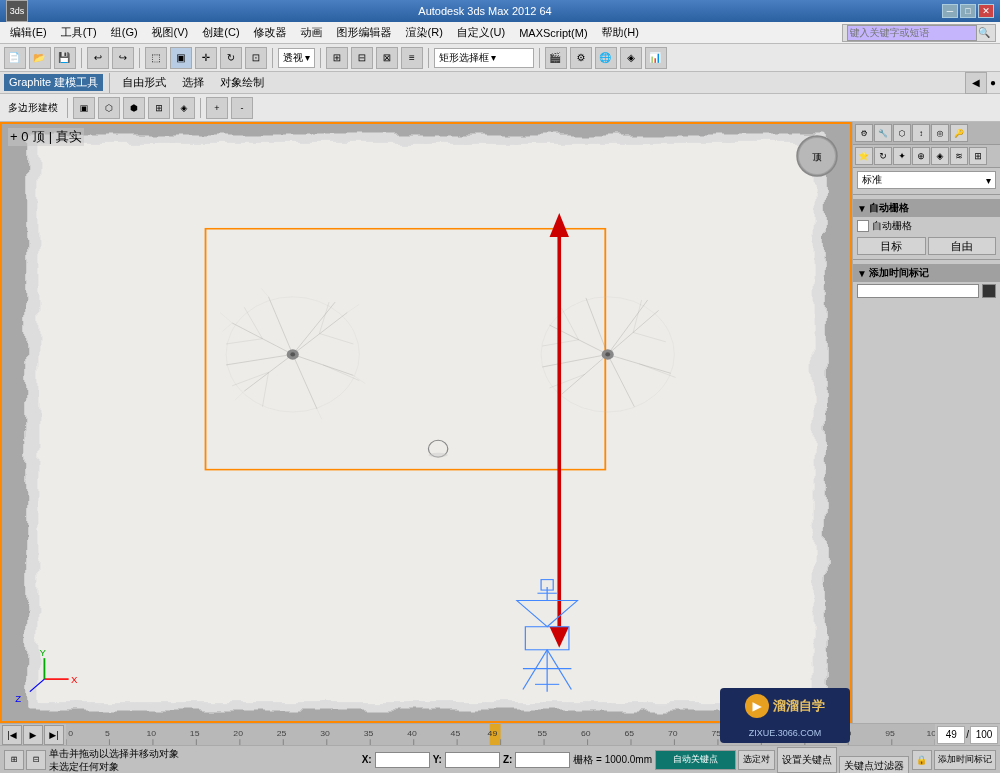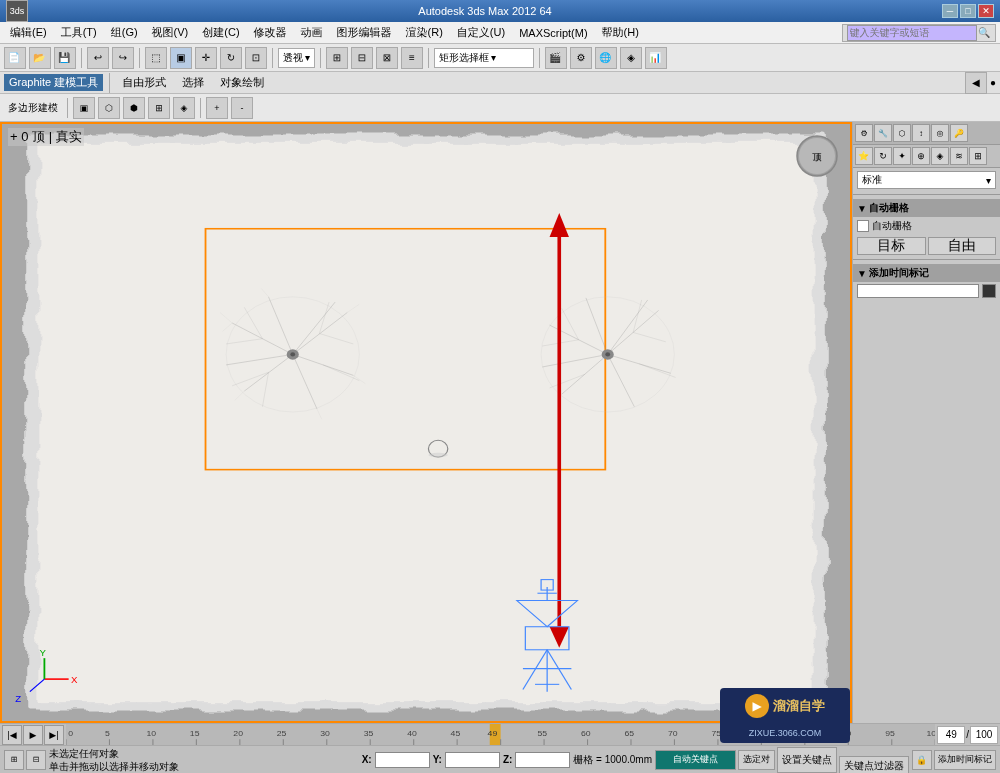--- a/index.html
+++ b/index.html
@@ -79,21 +79,21 @@
       cursor: pointer; display: flex; align-items: center; gap: 2px; margin-top: 2px;
     }
     .rp-row {
       display: flex; align-items: center; padding: 2px 4px; gap: 3px; font-size: 10px;
     }
     .rp-checkbox { width: 12px; height: 12px; background: white; border: 1px solid #888; display: inline-block; }
     .rp-label { font-size: 10px; }
     .rp-btn-row { display: flex; gap: 2px; padding: 2px 4px; }
     .rp-btn {
       flex: 1; height: 18px; background: #d4d4d4; border: 1px solid #999;
-      display: flex; align-items: center; justify-content: center; font-size: 14px; cursor: pointer;
+      display: flex; align-items: center; justify-content: center; font-size: 11px; cursor: pointer;
     }
     .rp-color-row {
       display: flex; align-items: center; padding: 2px 4px; gap: 3px;
     }
     .rp-color-box { flex: 1; height: 14px; background: white; border: 1px solid #888; }
     .rp-color-swatch { width: 14px; height: 14px; background: #333; border: 1px solid #888; }
 
     
     #nav-gizmo {
       position: absolute; top: 10px; right: 10px;
@@ -534,22 +534,22 @@
 </div>
 
 <div id="statusbar" style="width:100%;height:28px;background:#c0c0c0;display:flex;align-items:center;padding:0 4px;gap:3px;border-top:1px solid #aaa;font-size:10px;position:relative;">
 
   <div style="display:flex;align-items:center;gap:2px;">
     <div class="anim-btn" style="font-size:8px;">⊞</div>
     <div class="anim-btn" style="font-size:8px;">⊟</div>
   </div>
 
   <div style="display:flex;flex-direction:column;gap:0px;flex:1;">
+    <span style="font-size:10px;line-height:13px;">单击并拖动以选择并移动对象</span>
     <span style="font-size:10px;line-height:13px;">未选定任何对象</span>
-    <span style="font-size:10px;line-height:13px;">单击并拖动以选择并移动对象</span>
   </div>
 
   <div class="coords-area">
     <span class="coord-label">X:</span>
     <input class="coord-input" value="" style="">
     <span class="coord-label">Y:</span>
     <input class="coord-input" value="" style="">
     <span class="coord-label">Z:</span>
     <input class="coord-input" value="" style="">
   </div>

